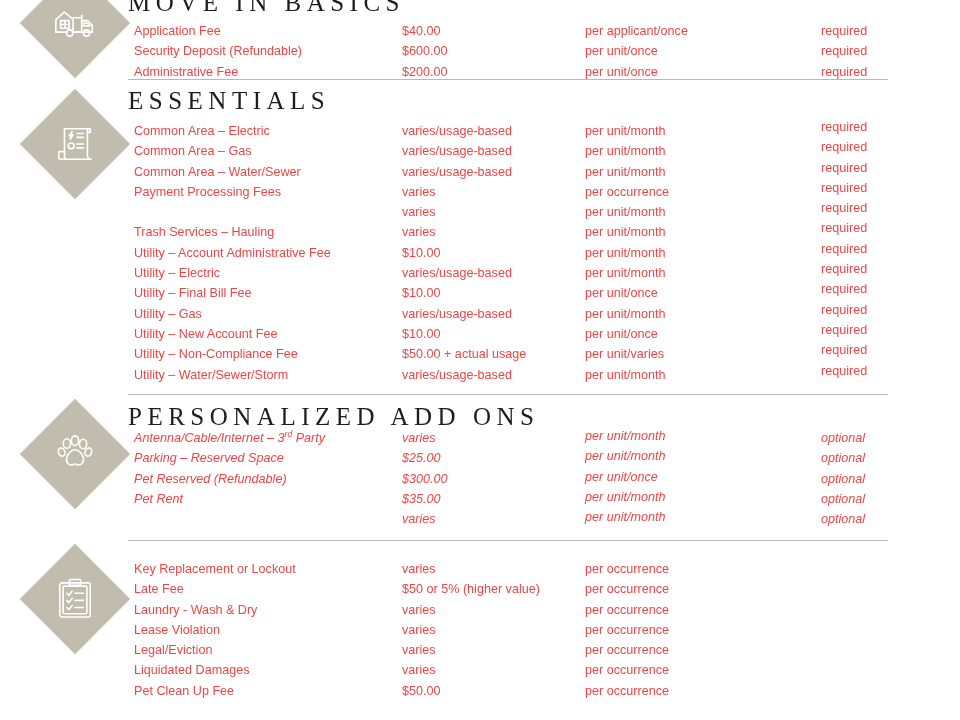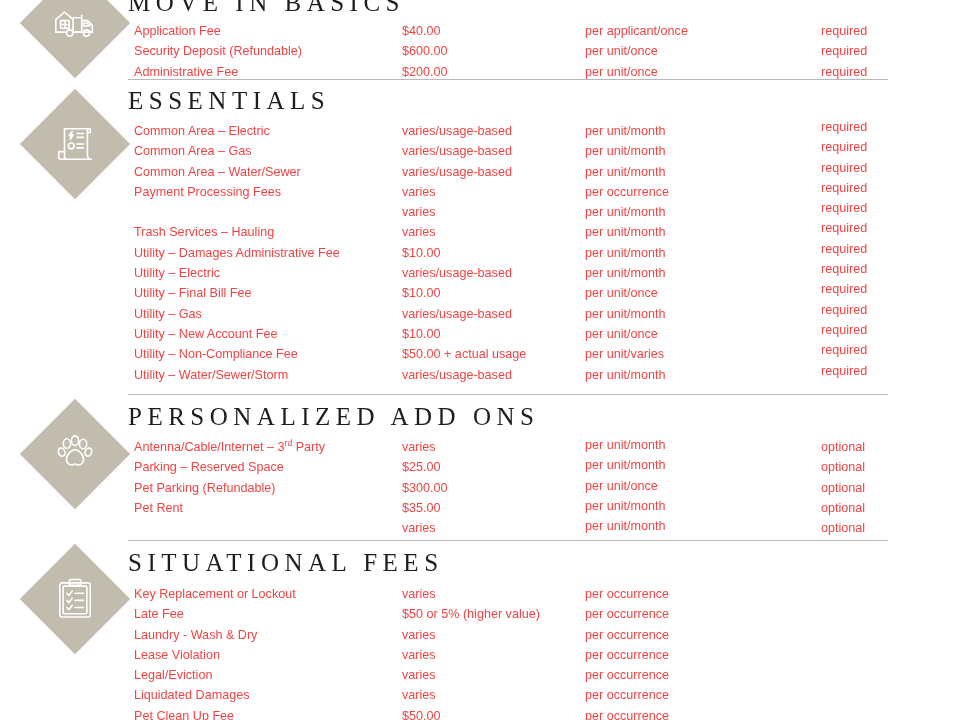--- a/index.html
+++ b/index.html
@@ -230,21 +230,21 @@
         <span class="c-freq">per unit/month</span>
         <span class="c-req">required</span>
       </div>
       <div class="row">
         <span class="c-name">Trash Services – Hauling</span>
         <span class="c-amount">varies</span>
         <span class="c-freq">per unit/month</span>
         <span class="c-req">required</span>
       </div>
       <div class="row">
-        <span class="c-name">Utility – Damages Administrative Fee</span>
+        <span class="c-name">Utility – Account Administrative Fee</span>
         <span class="c-amount">$10.00</span>
         <span class="c-freq">per unit/month</span>
         <span class="c-req">required</span>
       </div>
       <div class="row">
         <span class="c-name">Utility – Electric</span>
         <span class="c-amount">varies/usage-based</span>
         <span class="c-freq">per unit/month</span>
         <span class="c-req">required</span>
       </div>
@@ -278,35 +278,35 @@
         <span class="c-freq">per unit/month</span>
         <span class="c-req">required</span>
       </div>
     </div>
   </div>
 
   <div class="divider" style="top:394px;"></div>
 
   <div class="section" style="top:404px;">
     <div class="section-title">PERSONALIZED ADD ONS</div>
-    <div class="rows offset-freq" style="margin-top:11px;">
+    <div class="rows offset-freq" style="margin-top:2px;font-style:italic;">
       <div class="row">
         <span class="c-name">Antenna/Cable/Internet  – 3<sup>rd</sup> Party</span>
         <span class="c-amount">varies</span>
         <span class="c-freq">per unit/month</span>
         <span class="c-req">optional</span>
       </div>
       <div class="row">
         <span class="c-name">Parking – Reserved Space</span>
         <span class="c-amount">$25.00</span>
         <span class="c-freq">per unit/month</span>
         <span class="c-req">optional</span>
       </div>
       <div class="row">
-        <span class="c-name">Pet Parking (Refundable)</span>
+        <span class="c-name">Pet Reserved (Refundable)</span>
         <span class="c-amount">$300.00</span>
         <span class="c-freq">per unit/once</span>
         <span class="c-req">optional</span>
       </div>
       <div class="row">
         <span class="c-name">Pet Rent</span>
         <span class="c-amount">$35.00</span>
         <span class="c-freq">per unit/month</span>
         <span class="c-req">optional</span>
       </div>
@@ -314,21 +314,20 @@
         <span class="c-amount">varies</span>
         <span class="c-freq">per unit/month</span>
         <span class="c-req">optional</span>
       </div>
     </div>
   </div>
 
   <div class="divider" style="top:540px;"></div>
 
   <div class="section" style="top:550px;">
-    <div class="section-title">SITUATIONAL FEES</div>
     <div class="rows" style="margin-top:12px;">
       <div class="row">
         <span class="c-name">Key Replacement or Lockout</span>
         <span class="c-amount">varies</span>
         <span class="c-freq">per occurrence</span>
         <span class="c-req"></span>
       </div>
       <div class="row">
         <span class="c-name">Late Fee</span>
         <span class="c-amount">$50 or 5% (higher value)</span>

